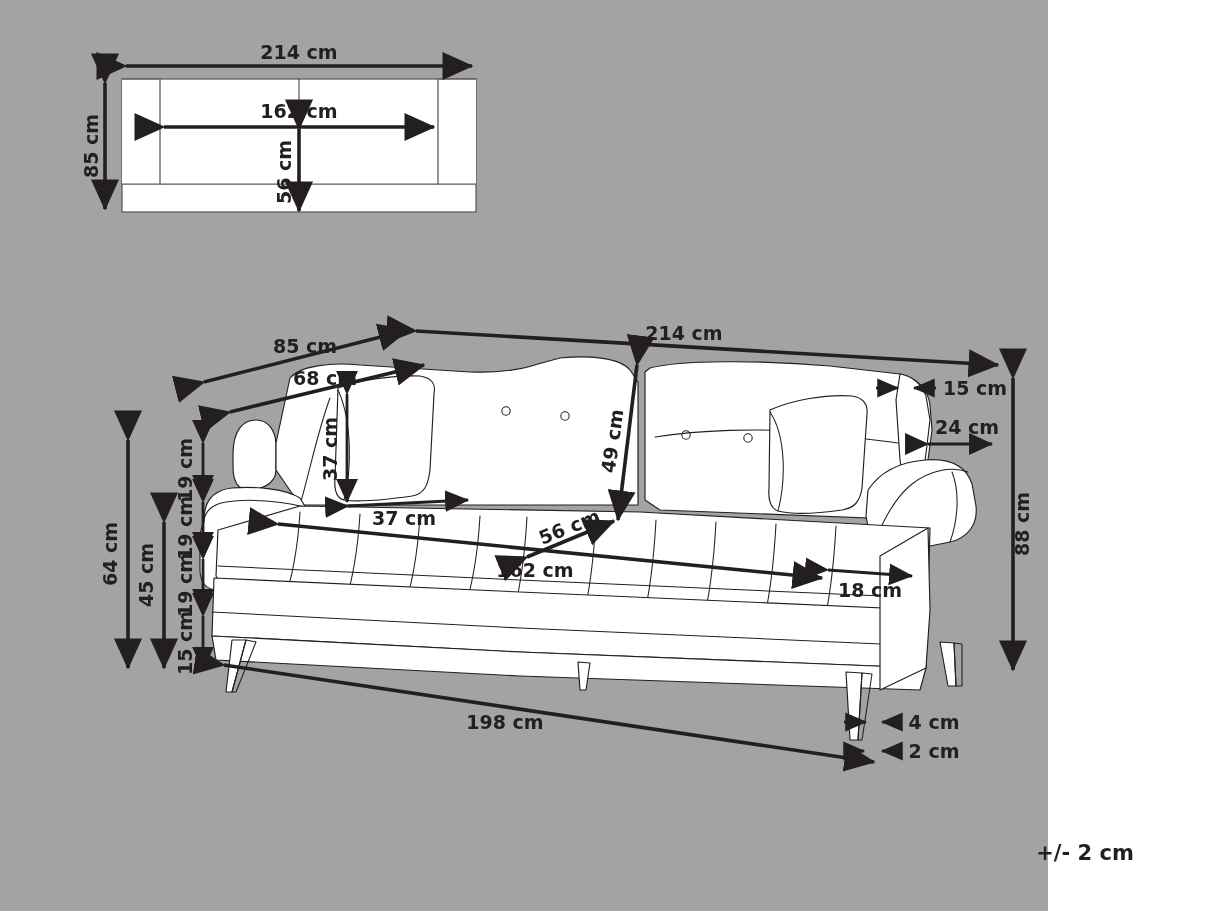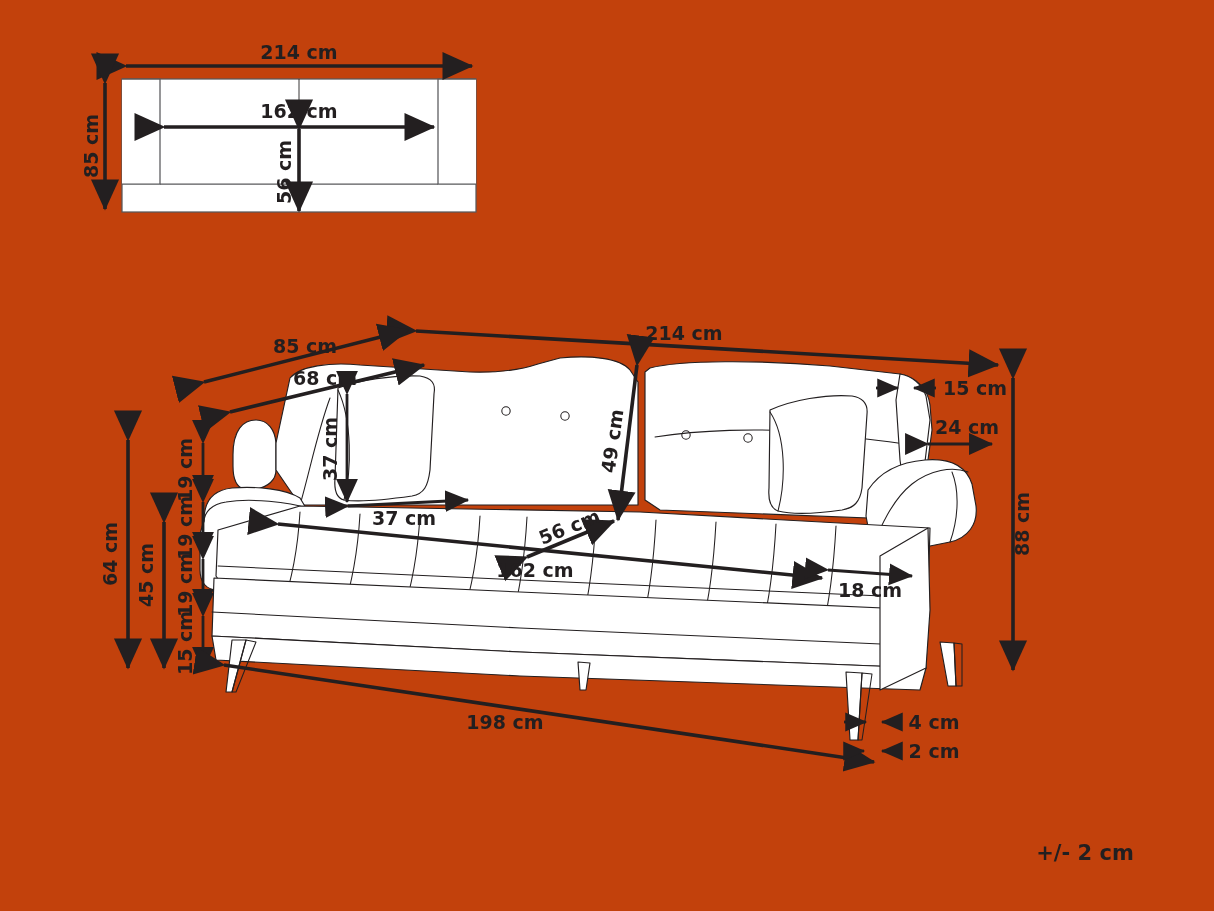--- a/index.html
+++ b/index.html
@@ -10,23 +10,23 @@
   body {
     width: 1214px;
     height: 911px;
     font-family: "DejaVu Sans", "Liberation Sans", sans-serif;
     overflow: hidden;
     position: relative;
   }
   #sheet {
     position: absolute;
     left: 0; top: 0;
-    width: 1214px;
+    width: 1048px;
     height: 911px;
-    background: #c2410c;
+    background: #a3a3a3;
   }
   svg#drawing {
     display: block;
     width: 1214px;
     height: 911px;
   }
   .furn {
     fill: #ffffff;
     stroke: #231f20;
     stroke-width: 1.15;

